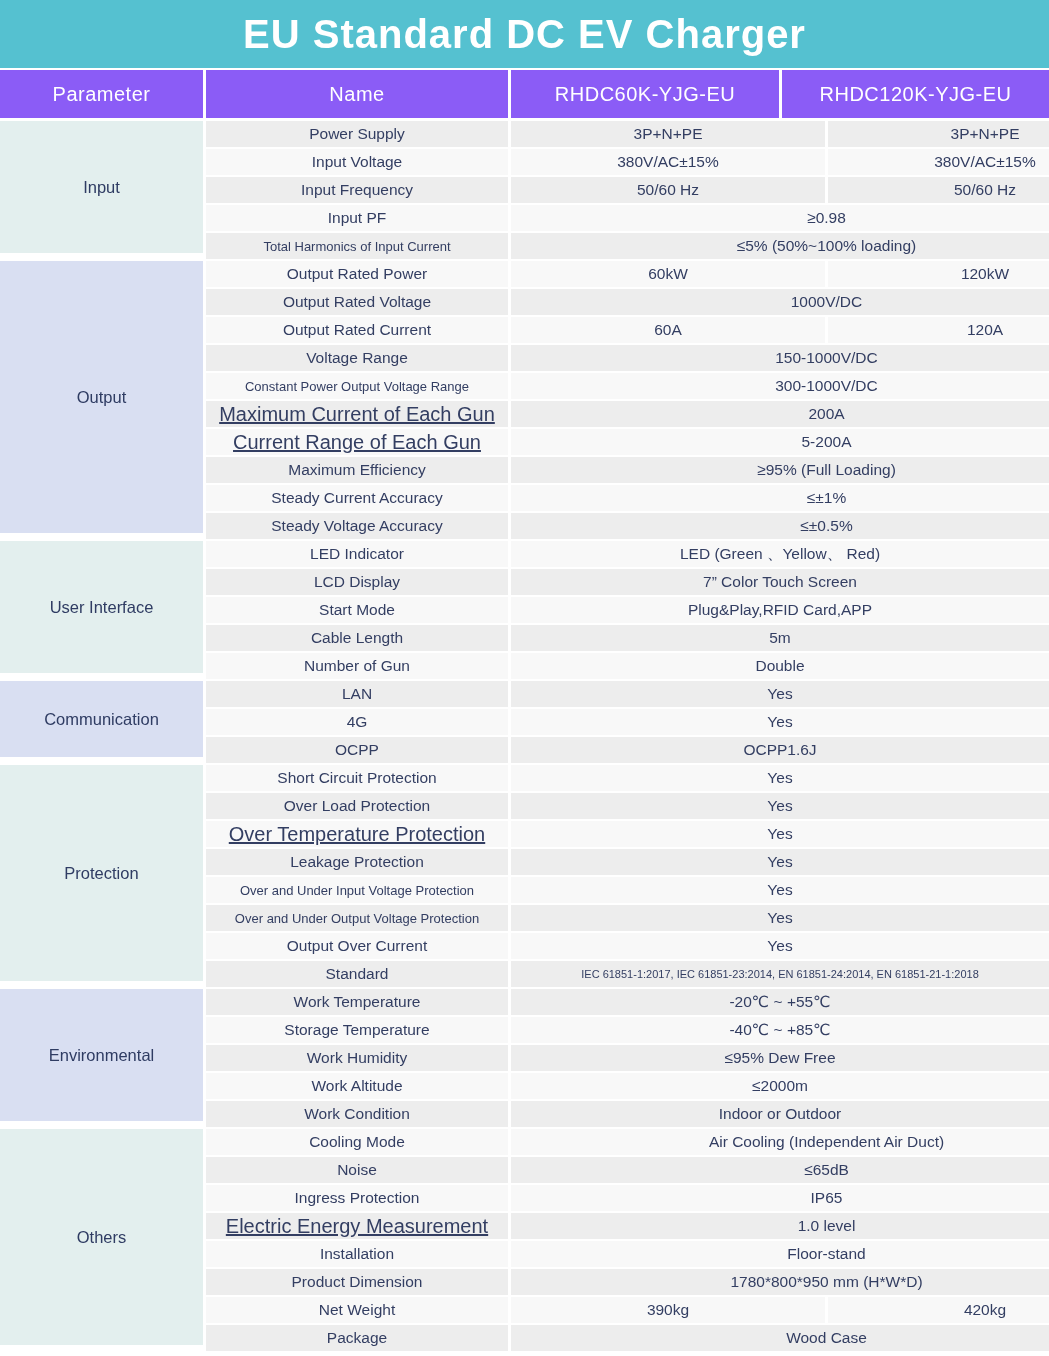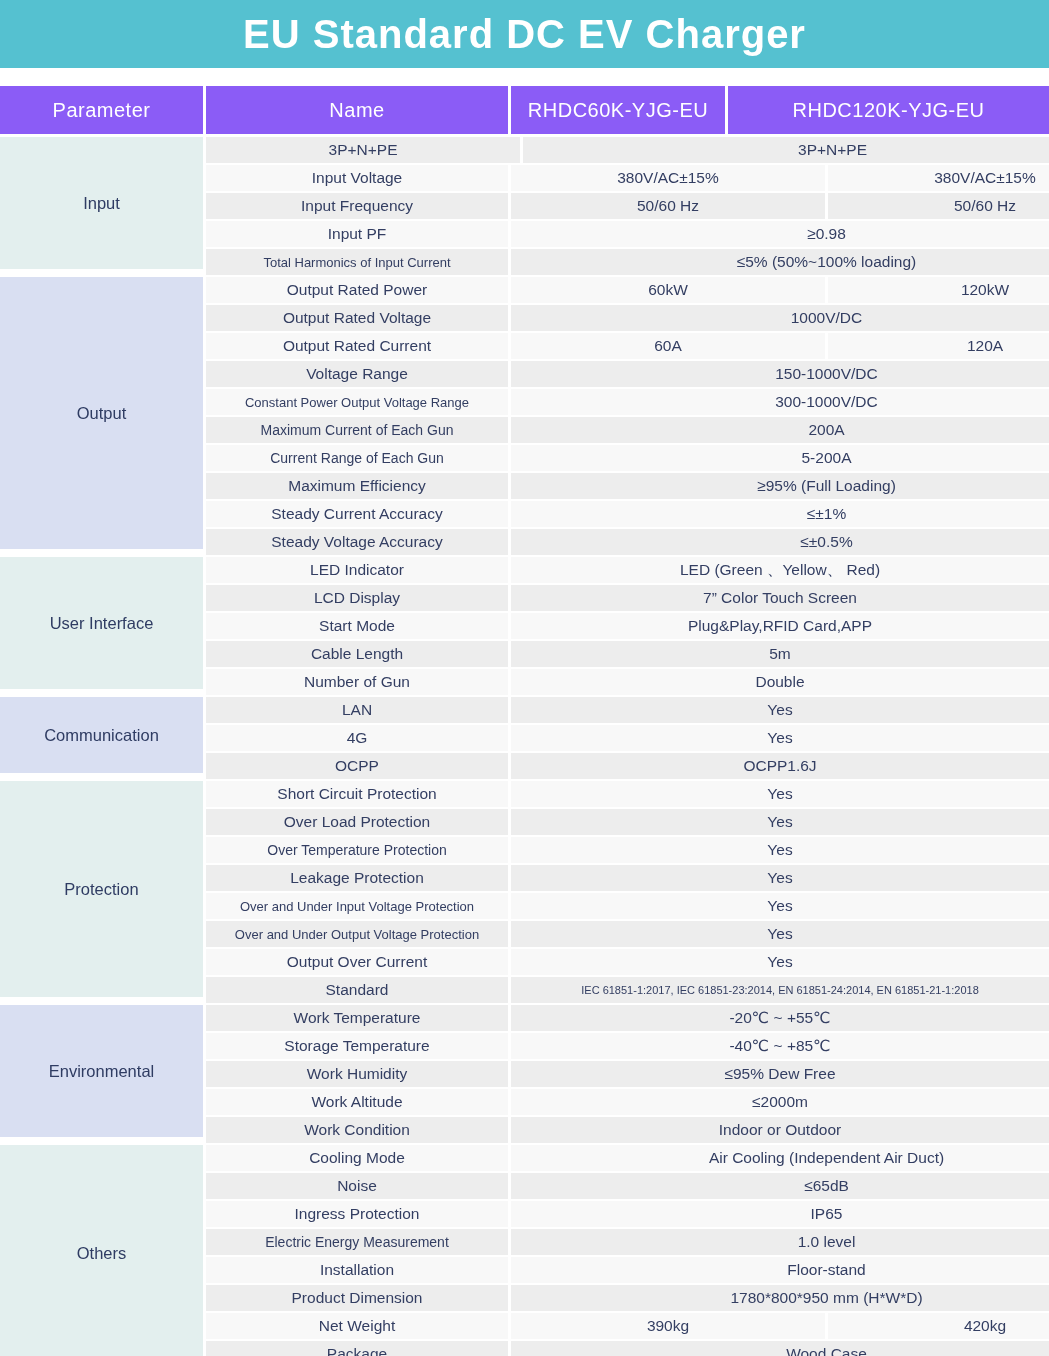--- a/index.html
+++ b/index.html
@@ -5,30 +5,30 @@
   html,body{margin:0;padding:0;background:#ffffff;}
   body{
     width:1049px;height:1356px;overflow:hidden;
     font-family:"Liberation Sans","DejaVu Sans",sans-serif;
     -webkit-font-smoothing:antialiased;
   }
   .title-band{
     height:68px;background:#55c1d0;color:#ffffff;
     display:flex;align-items:center;justify-content:center;
     font-size:40px;font-weight:700;letter-spacing:1px;
-    margin-bottom:18px;
+    margin-bottom:2px;
   }
   .header-row{display:flex;gap:3px;height:48px;margin-bottom:3px;}
   .header-cell{
     background:#8b5cf6;color:#ffffff;font-size:20px;letter-spacing:0.5px;
     display:flex;align-items:center;justify-content:center;
   }
   .c1{width:203px;flex:none;}
   .c2{width:302px;flex:none;}
-  .c3{width:214px;flex:none;}
+  .c3{width:268px;flex:none;}
   .c4{flex:1;}
   #spec-table{display:flex;flex-direction:column;}
   .section{display:flex;gap:3px;}
   .section-label{
     width:203px;flex:none;margin-bottom:8px;
     display:flex;align-items:center;justify-content:center;
     font-size:16.5px;color:#2f3c63;
   }
   .tint-teal{background:#e3efee;}
   .tint-lav{background:#d9dff2;}
@@ -37,40 +37,41 @@
   .cell{
     display:flex;align-items:center;justify-content:center;
     color:#333e62;font-size:15.5px;white-space:nowrap;overflow:hidden;
   }
   .name-cell{width:302px;flex:none;}
   .val-cell{width:314px;flex:none;}
   .val-cell.last, .val-span{flex:1;}
   .shade-a{background:#ededed;}
   .shade-b{background:#f8f8f8;}
   .fs-sm{font-size:13px;}
-  .fs-md{font-size:14px;}
+  .fs-md{font-size:20px;text-decoration:underline;}
   .fs-xs{font-size:11px;}
 </style>
 </head>
 <body>
 
 <div class="title-band">EU Standard DC EV Charger</div>
 
 <div class="header-row">
   <div class="header-cell c1">Parameter</div>
   <div class="header-cell c2">Name</div>
   <div class="header-cell c3">RHDC60K-YJG-EU</div>
   <div class="header-cell c4">RHDC120K-YJG-EU</div>
 </div>
 
 <div id="spec-table">
     <div class="section">
       <div class="section-label tint-teal">Input</div>
       <div class="rows">
         <div class="row">
+          <div class="cell name-cell shade-a">Power Supply</div>
           <div class="cell val-cell shade-a">3P+N+PE</div>
           <div class="cell val-cell last shade-a">3P+N+PE</div>
         </div>
         <div class="row">
           <div class="cell name-cell shade-b">Input Voltage</div>
           <div class="cell val-cell shade-b">380V/AC±15%</div>
           <div class="cell val-cell last shade-b">380V/AC±15%</div>
         </div>
         <div class="row">
           <div class="cell name-cell shade-a">Input Frequency</div>

